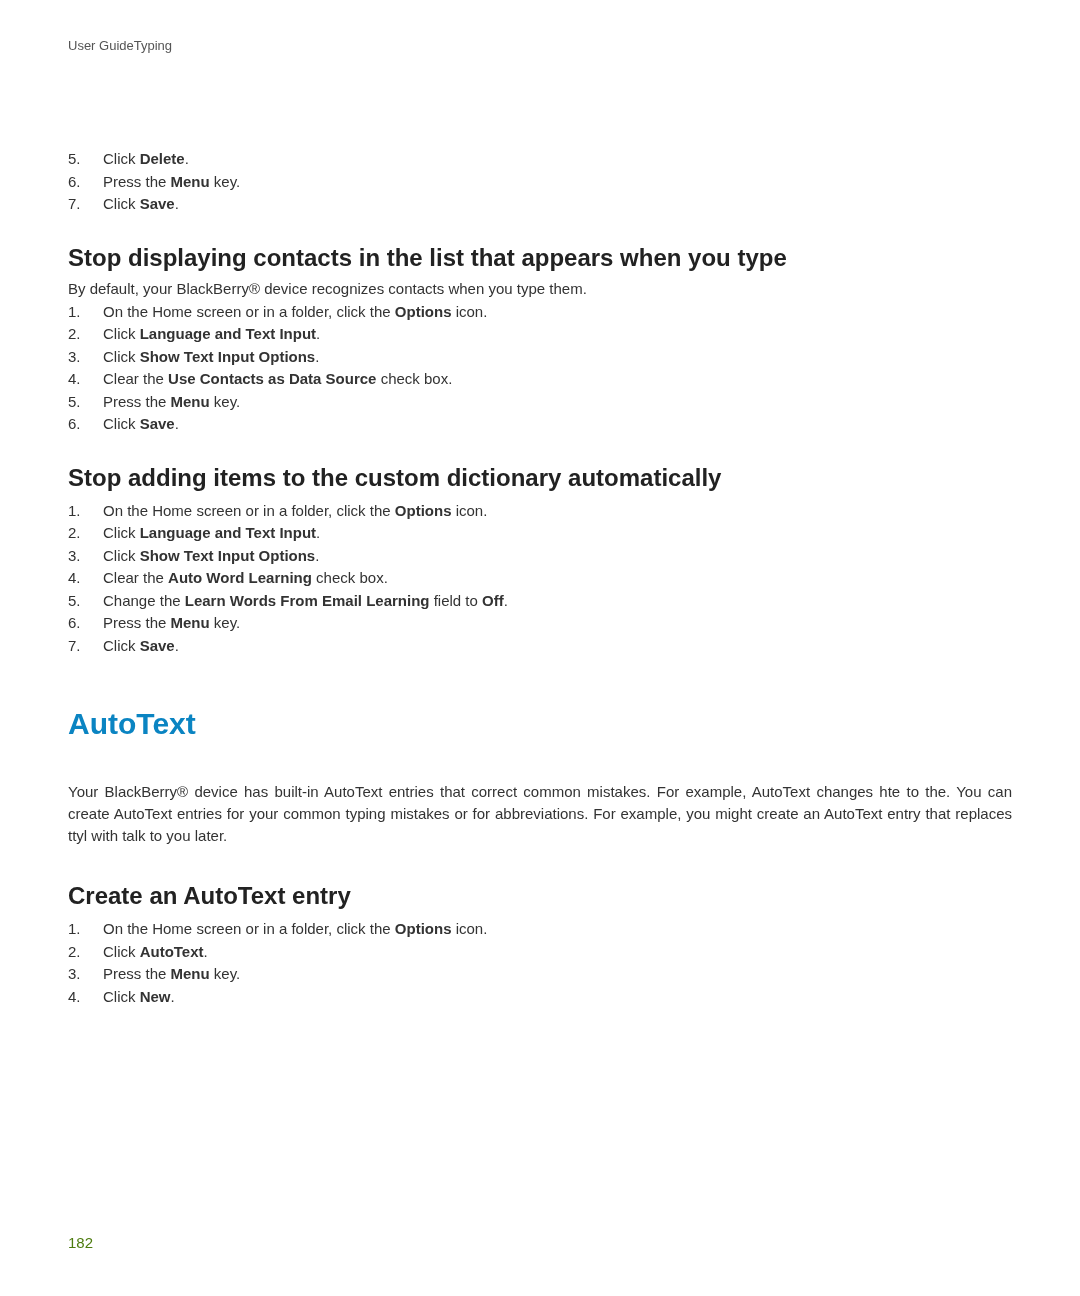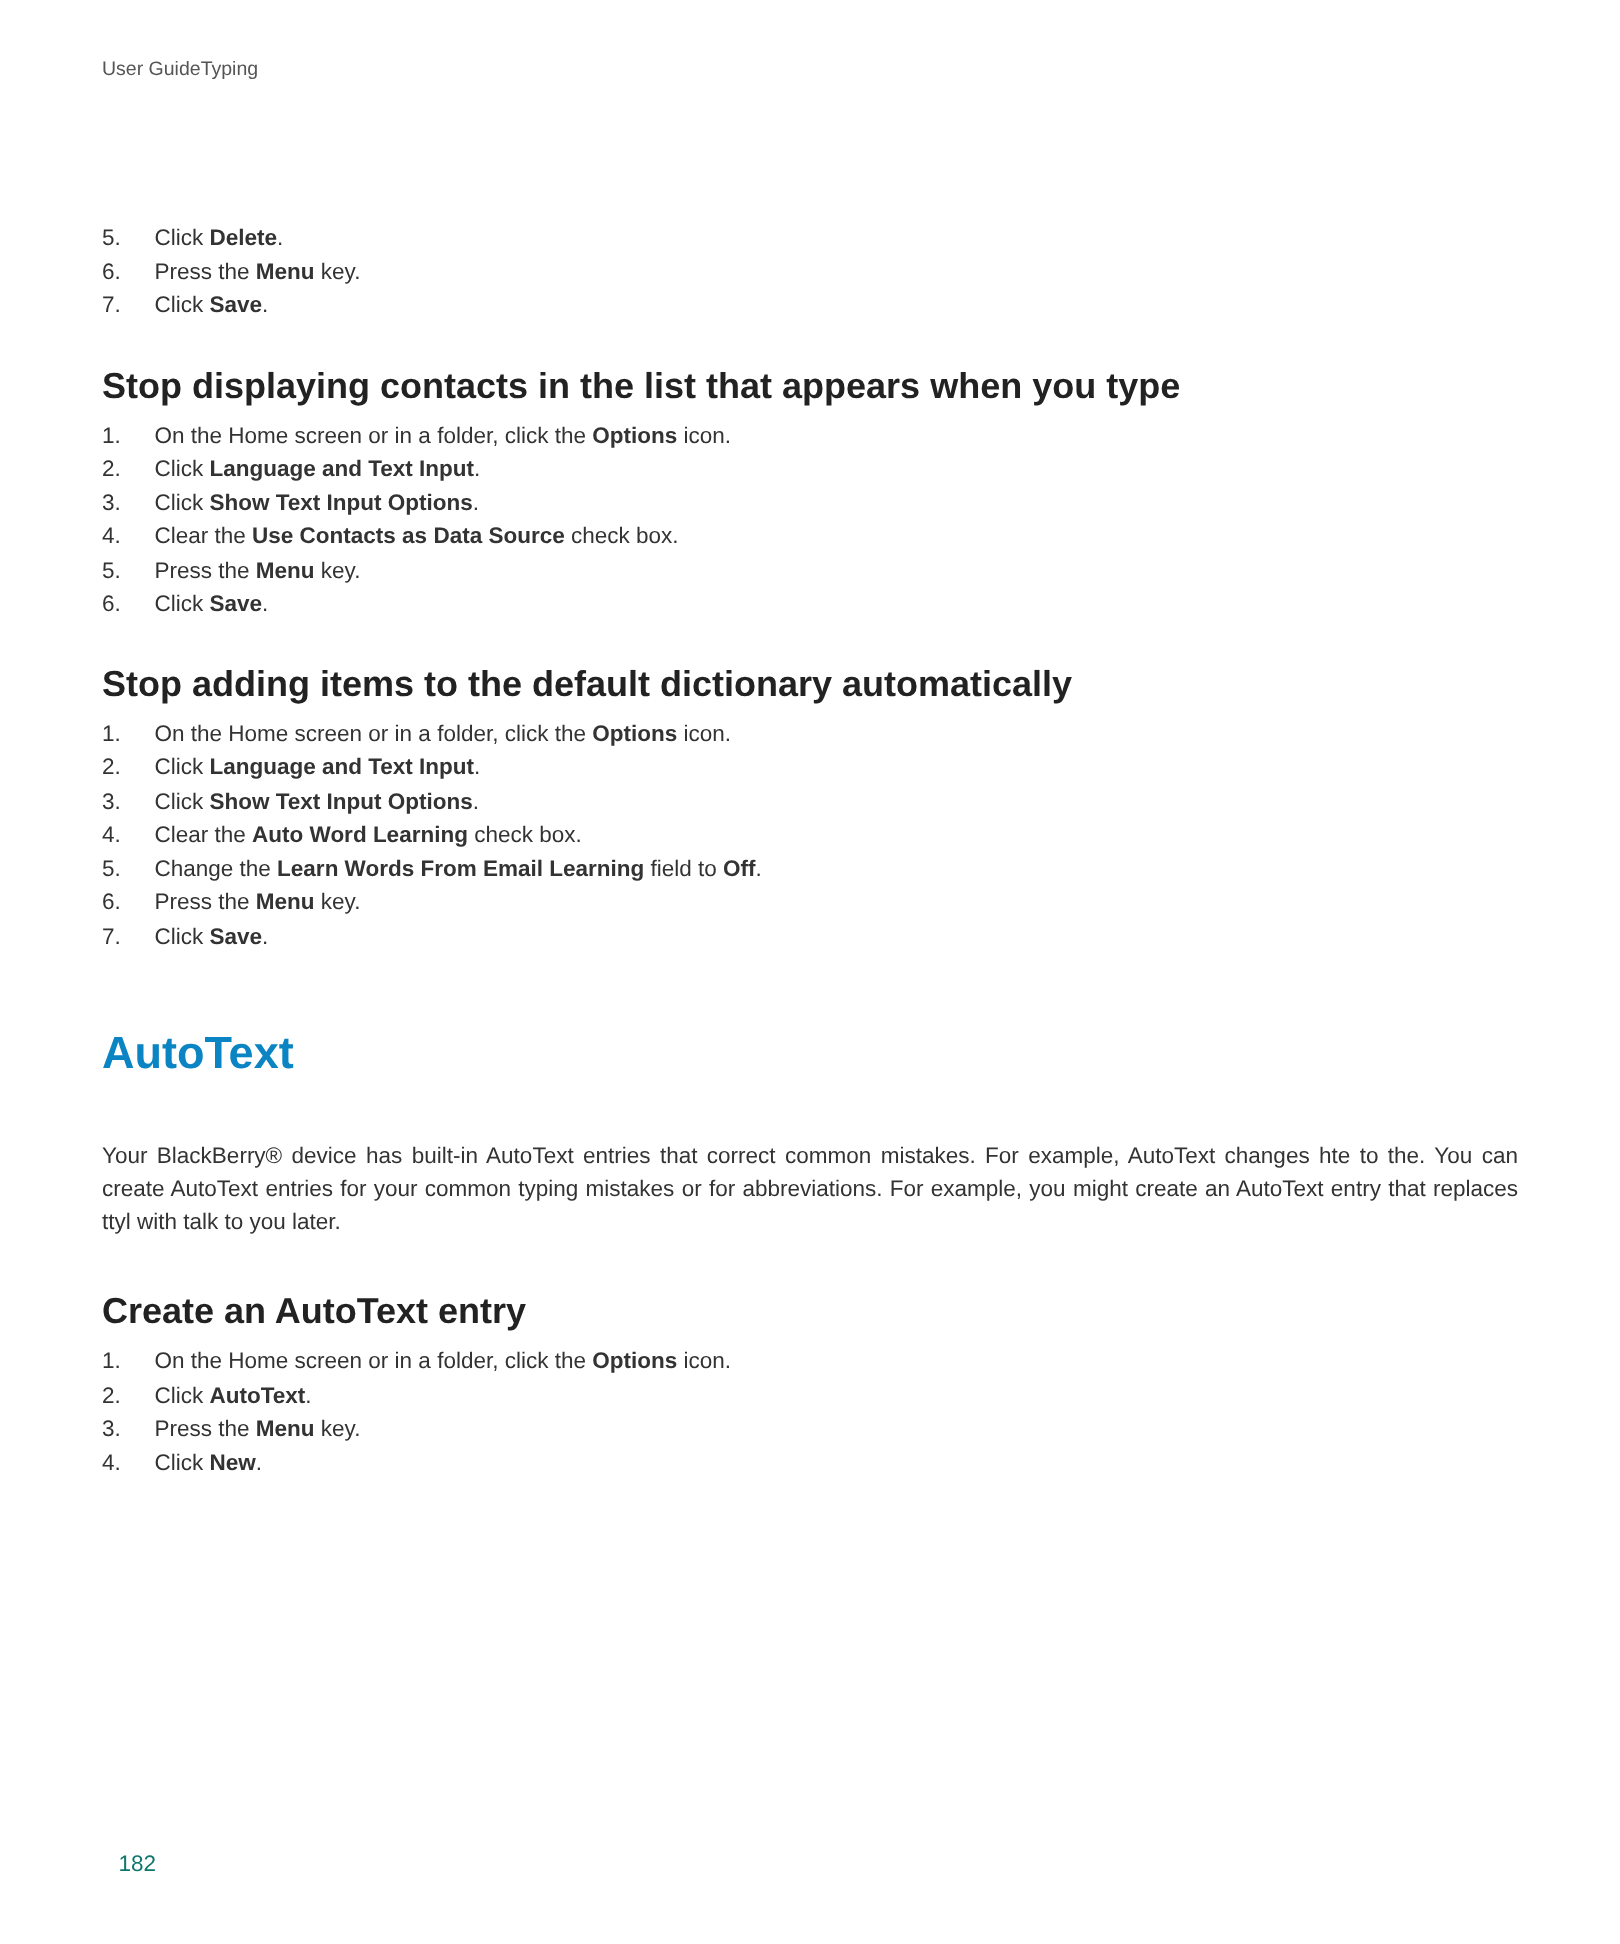--- a/index.html
+++ b/index.html
@@ -68,23 +68,23 @@
       color: #333;
       margin-bottom: 16px;
       text-align: justify;
     }
     .section-gap {
       margin-bottom: 32px;
     }
     .footer {
       position: absolute;
       bottom: 45px;
-      left: 79px;
+      left: 68px;
       font-size: 15px;
-      color: #0f766e;
+      color: #4d7c0f;
       text-align: right;
     }
     b {
       font-weight: 700;
     }
   </style>
 </head>
 <body>
 
 <div class="page">
@@ -93,30 +93,31 @@
     <span>Typing</span>
   </div>
 
   <ol class="ol-start" style="--start:4" id="top-list">
       <li>Click <b>Delete</b>.</li>
       <li>Press the <b>Menu</b> key.</li>
       <li>Click <b>Save</b>.</li>
     </ol>
 
   <h2 class="h2">Stop displaying contacts in the list that appears when you type</h2>
+  <p class="intro">By default, your BlackBerry® device recognizes contacts when you type them.</p>
   <ol class="ol-start" style="--start:0" id="section1-list">
       <li>On the Home screen or in a folder, click the <b>Options</b> icon.</li>
       <li>Click <b>Language and Text Input</b>.</li>
       <li>Click <b>Show Text Input Options</b>.</li>
       <li>Clear the <b>Use Contacts as Data Source</b> check box.</li>
       <li>Press the <b>Menu</b> key.</li>
       <li>Click <b>Save</b>.</li>
     </ol>
 
-  <h2 class="h2">Stop adding items to the default dictionary automatically</h2>
+  <h2 class="h2">Stop adding items to the custom dictionary automatically</h2>
   <ol class="ol-start" style="--start:0" id="section2-list">
       <li>On the Home screen or in a folder, click the <b>Options</b> icon.</li>
       <li>Click <b>Language and Text Input</b>.</li>
       <li>Click <b>Show Text Input Options</b>.</li>
       <li>Clear the <b>Auto Word Learning</b> check box.</li>
       <li>Change the <b>Learn Words From Email Learning</b> field to <b>Off</b>.</li>
       <li>Press the <b>Menu</b> key.</li>
       <li>Click <b>Save</b>.</li>
     </ol>
 

